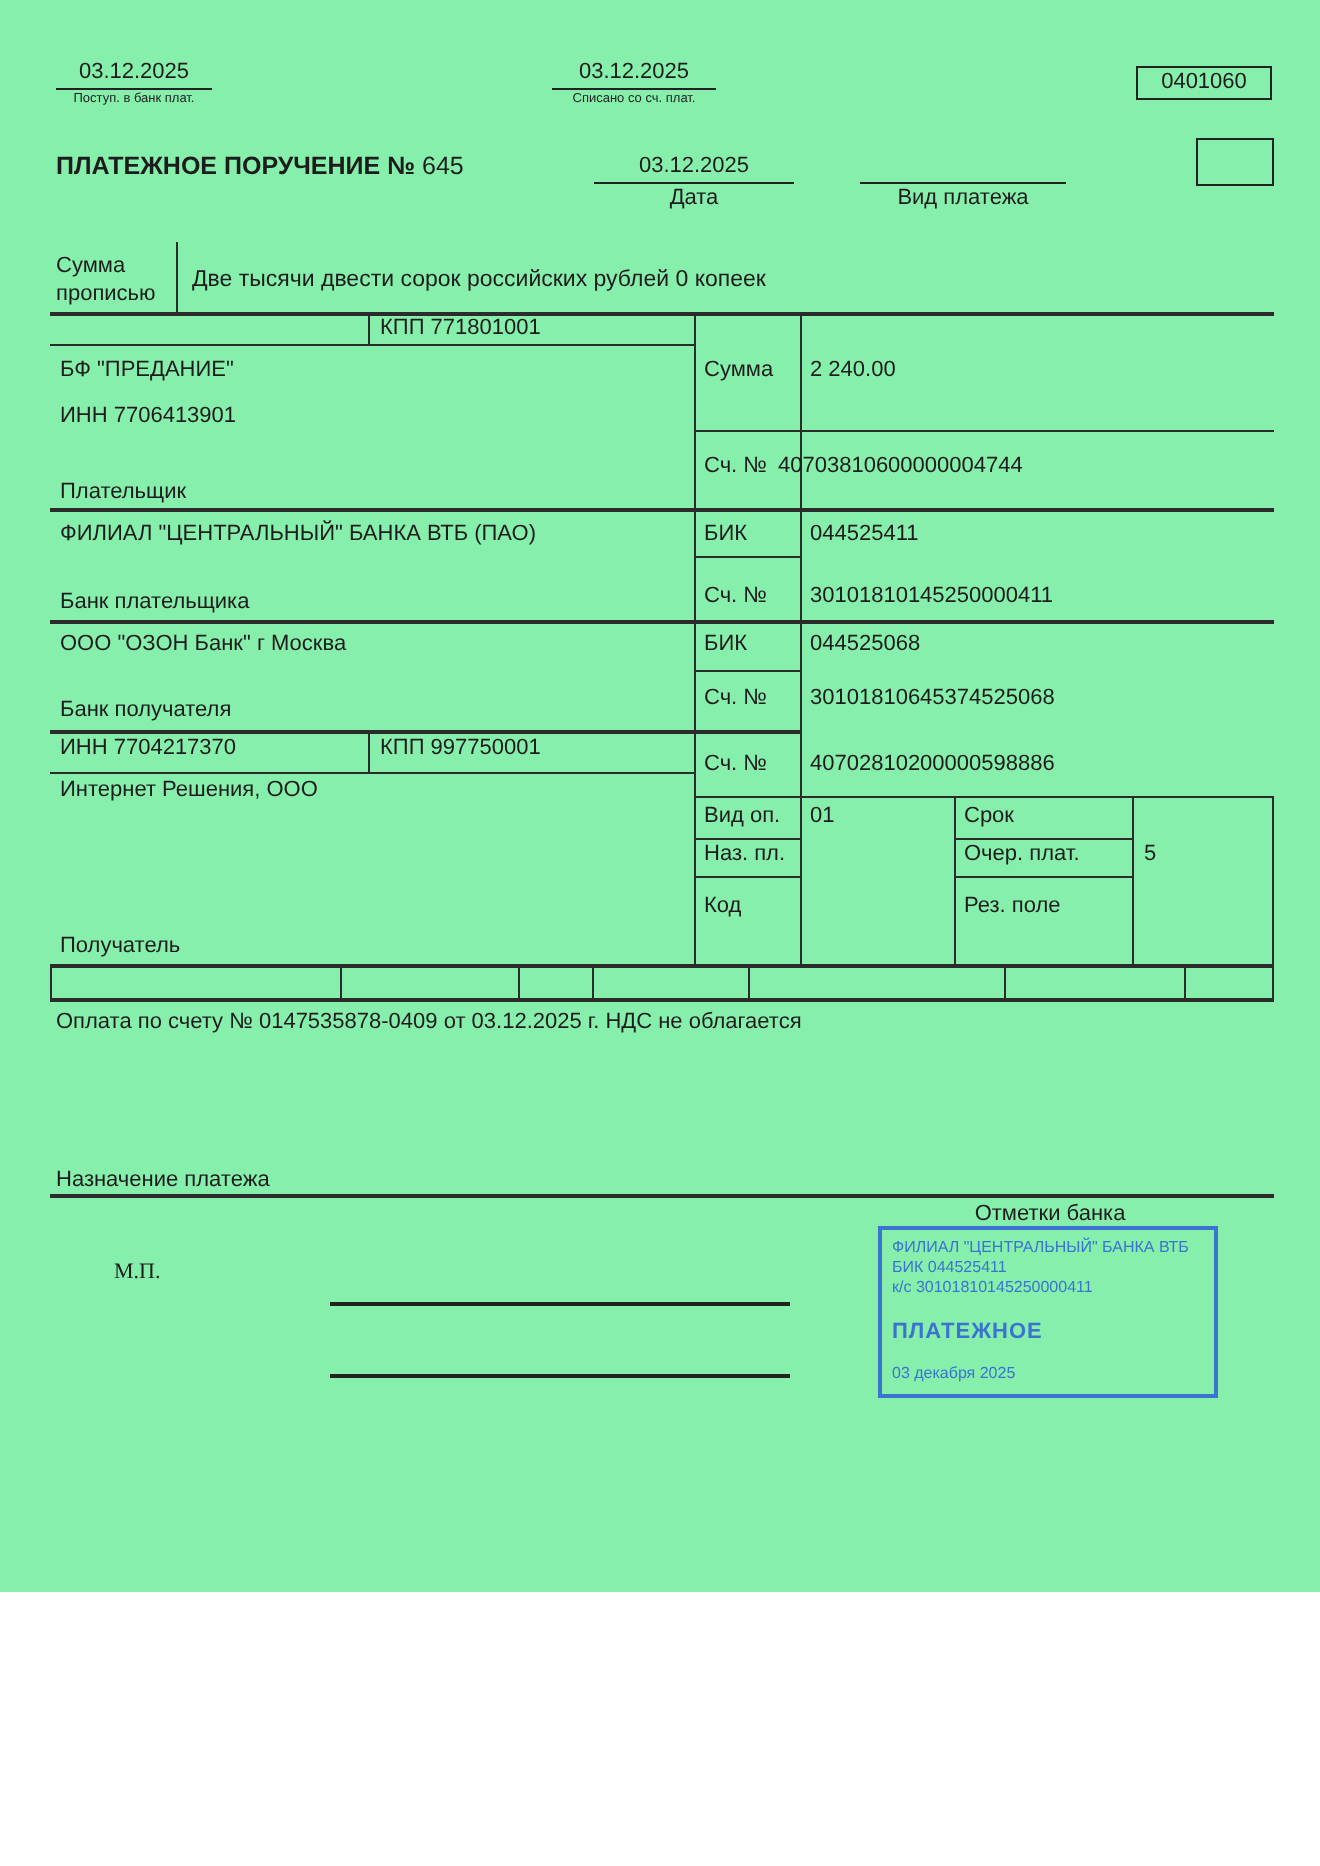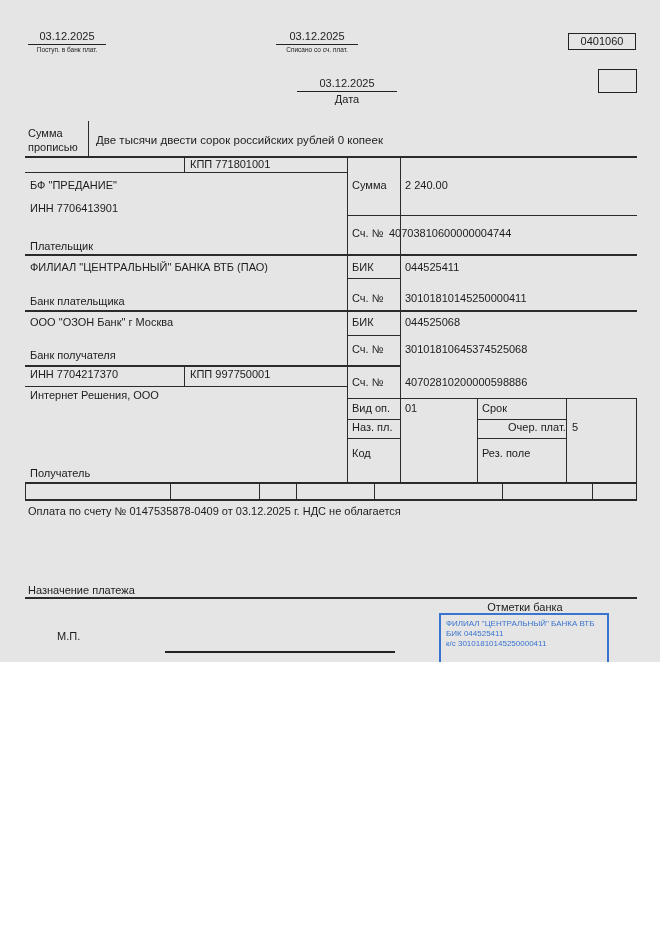--- a/index.html
+++ b/index.html
@@ -1,18 +1,18 @@
 <!DOCTYPE html>
 <html><head>
 <meta charset="utf-8">
 <style>
   html,body{margin:0;padding:0;}
   body{background:#fff;}
   .page{
-    position:relative;width:660px;height:662px;background:#e5e5e5;
+    position:relative;width:660px;height:796px;background:#86efac;
     font-family:"Liberation Sans",sans-serif;color:#1c1c1c;overflow:hidden;
   }
   .t{position:absolute;font-size:11px;line-height:13px;white-space:nowrap;}
   .t2{position:absolute;font-size:11.5px;line-height:14px;white-space:nowrap;}
   .hl{position:absolute;background:#2b2b2b;}
   .vl{position:absolute;background:#2b2b2b;}
   .ublock{position:absolute;}
   .uval{text-align:center;font-size:11px;line-height:14px;height:15px;border-bottom:1.5px solid #222;}
   .ucap{text-align:center;font-size:11px;line-height:13px;margin-top:1px;}
   .ucap-small{text-align:center;font-size:6.5px;line-height:8px;margin-top:1px;color:#222;}
@@ -41,23 +41,31 @@
   <div class="ublock" style="left:28px;top:29px;width:78px;">
     <div class="uval">03.12.2025</div>
     <div class="ucap-small">Поступ. в банк плат.</div>
   </div>
   <div class="ublock" style="left:276px;top:29px;width:82px;">
     <div class="uval">03.12.2025</div>
     <div class="ucap-small">Списано со сч. плат.</div>
   </div>
   <div class="codebox">0401060</div>
 
+  <div class="title">
+    <span class="bold">ПЛАТЕЖНОЕ ПОРУЧЕНИЕ №</span>
+    <span>645</span>
+  </div>
   <div class="ublock" style="left:297px;top:76px;width:100px;">
     <div class="uval">03.12.2025</div>
     <div class="ucap">Дата</div>
+  </div>
+  <div class="ublock" style="left:430px;top:76px;width:103px;">
+    <div class="uval"></div>
+    <div class="ucap">Вид платежа</div>
   </div>
   <div class="statusbox"></div>
 
   <div class="t" style="left:28px;top:127px;">Сумма</div>
   <div class="t" style="left:28px;top:141px;">прописью</div>
   <div class="vl" style="left:88px;top:121px;width:1px;height:36px;"></div>
   <div class="t2" style="left:96px;top:133px;">Две тысячи двести сорок российских рублей 0 копеек</div>
 
   <div class="hl" style="left:25px;top:156px;width:612px;height:2px;"></div>
   <div class="hl" style="left:25px;top:172px;width:322px;height:1px;"></div>
@@ -118,31 +126,31 @@
   <div class="t" style="left:405px;top:316px;">044525068</div>
   <div class="t" style="left:352px;top:343px;">Сч. №</div>
   <div class="t" style="left:405px;top:343px;">30101810645374525068</div>
   <div class="t" style="left:352px;top:376px;">Сч. №</div>
   <div class="t" style="left:405px;top:376px;">40702810200000598886</div>
 
   <div class="t" style="left:352px;top:402px;">Вид оп.</div>
   <div class="t" style="left:405px;top:402px;">01</div>
   <div class="t" style="left:482px;top:402px;">Срок</div>
   <div class="t" style="left:352px;top:421px;">Наз. пл.</div>
-  <div class="t" style="left:508px;top:421px;">Очер. плат.</div>
+  <div class="t" style="left:482px;top:421px;">Очер. плат.</div>
   <div class="t" style="left:572px;top:421px;">5</div>
   <div class="t" style="left:352px;top:447px;">Код</div>
   <div class="t" style="left:482px;top:447px;">Рез. поле</div>
 
   <div class="t" style="left:28px;top:505px;">Оплата по счету № 0147535878-0409 от 03.12.2025 г. НДС не облагается</div>
   <div class="t" style="left:28px;top:584px;">Назначение платежа</div>
   <div class="hl" style="left:25px;top:597px;width:612px;height:2px;"></div>
 
   <div class="t center" style="left:440px;top:601px;width:170px;">Отметки банка</div>
-  <div class="t" style="left:57px;top:630px;">М.П.</div>
+  <div class="t" style="left:57px;top:630px;font-family:Liberation Serif, serif;">М.П.</div>
   <div class="sigline" style="left:165px;top:651px;width:230px;"></div>
   <div class="sigline" style="left:165px;top:687px;width:230px;"></div>
 
   <div class="stamp">
     <div class="s-line">ФИЛИАЛ "ЦЕНТРАЛЬНЫЙ" БАНКА ВТБ</div>
     <div class="s-line">БИК 044525411</div>
     <div class="s-line">к/с 30101810145250000411</div>
     <div class="s-status">ПЛАТЕЖНОЕ</div>
     <div class="s-date">03 декабря 2025</div>
   </div>

